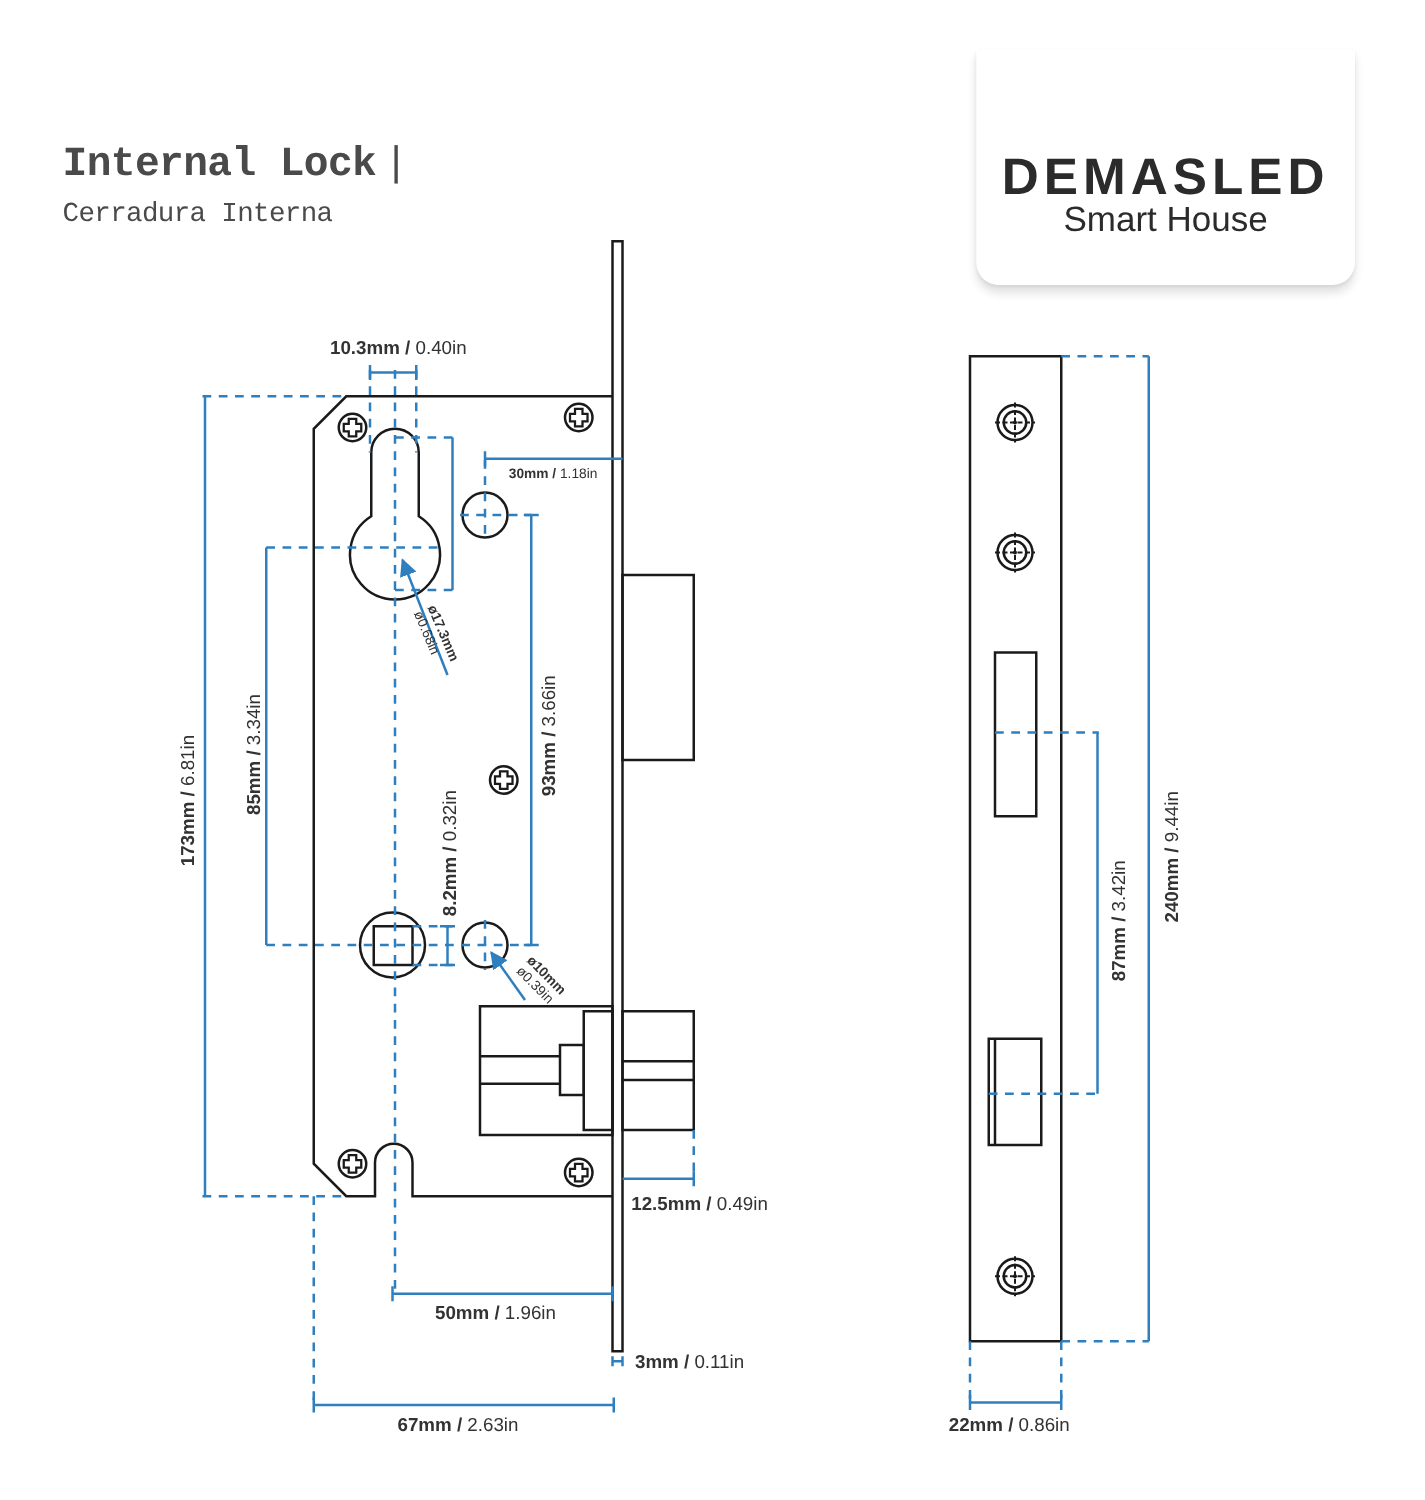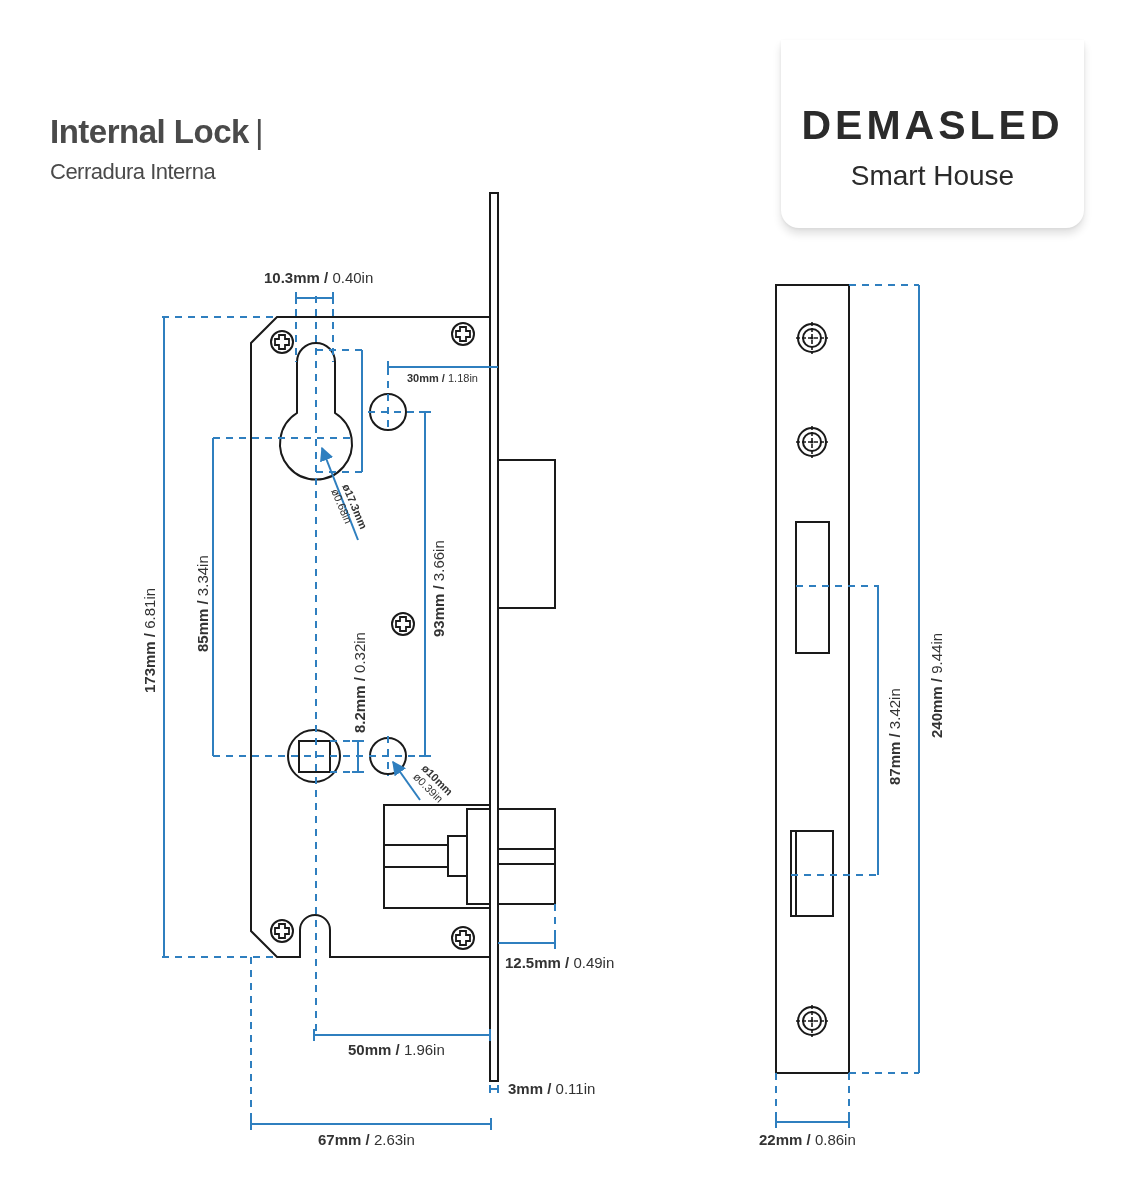--- a/index.html
+++ b/index.html
@@ -1,23 +1,23 @@
 <!DOCTYPE html>
 <html><head>
 <meta charset="utf-8">
 <style>
   html, body { margin:0; padding:0; background:#ffffff; }
   body { width:1140px; height:1200px; position:relative; overflow:hidden; font-family:"Liberation Sans", sans-serif; }
-  .title { position:absolute; left:50px; top:112px; color:#4a4a4a; }
+  .title { position:absolute; left:50px; top:112px; color:#4a4a4a;font-family:Liberation Mono, monospace; }
   .title .l1 { font-size:33px; font-weight:bold; letter-spacing:-0.5px; line-height:40px; }
   .title .l2 { font-size:22px; font-weight:normal; line-height:40px; letter-spacing:-0.5px; }
   .title .sep { font-weight:normal; margin-left:6px; }
   .brand { position:absolute; left:781px; top:40px; width:303px; height:188px; background:#ffffff;
            border-radius:0 0 18px 18px; box-shadow:0 6px 8px rgba(0,0,0,0.12), 0 1px 3px rgba(0,0,0,0.06); text-align:center; }
-  .brand .name { position:absolute; left:0; right:0; top:62px; font-size:41px; font-weight:bold; letter-spacing:4px; color:#2b2b2b; }
+  .brand .name { position:absolute; left:0; right:0; top:78px; font-size:41px; font-weight:bold; letter-spacing:4px; color:#2b2b2b; }
   .brand .sub { position:absolute; left:0; right:0; top:120px; font-size:28px; color:#2b2b2b; }
   svg { position:absolute; left:0; top:0; }
   .dim { font-family:"Liberation Sans", sans-serif; fill:#333; }
   .dim .b { font-weight:bold; }
   .lk { stroke:#1a1a1a; stroke-width:2; fill:none; }
   .bl { stroke:#2f7fbf; stroke-width:2; fill:none; }
   .bd { stroke:#2f7fbf; stroke-width:2; fill:none; stroke-dasharray:7 6; }
 </style>
 </head>
 <body>

